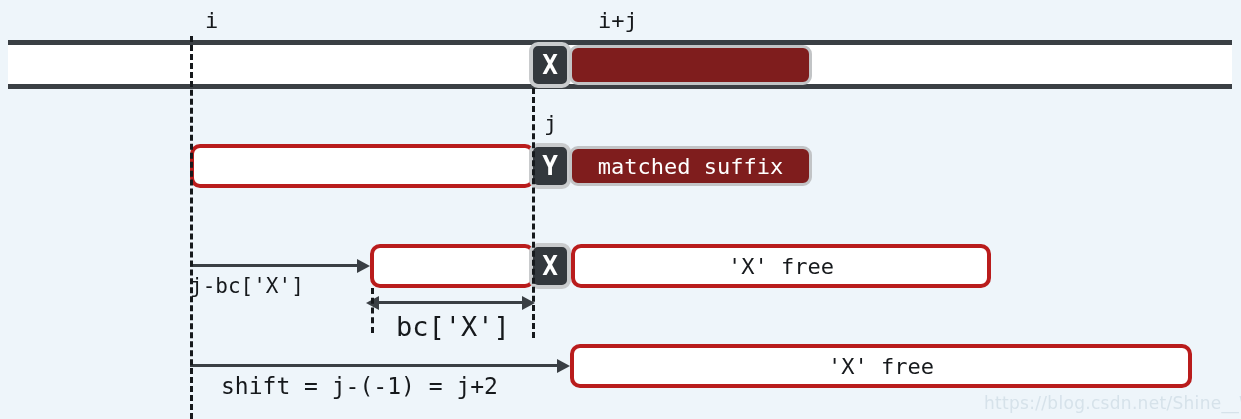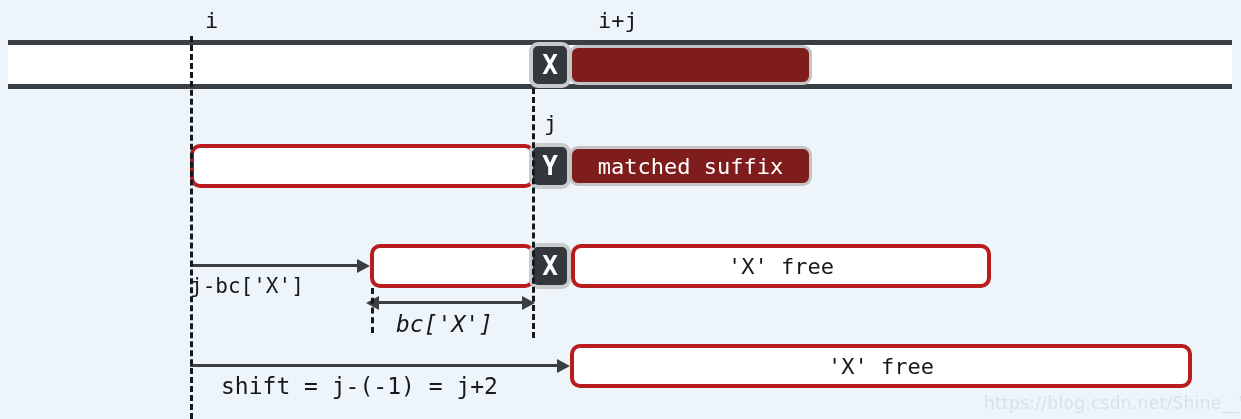--- a/index.html
+++ b/index.html
@@ -145,21 +145,21 @@
 
   <div class="pbox" style="left:370px; top:244px; width:165px; height:44px;"></div>
 
   <div class="charcell" style="left:529px; top:243px; width:42px; height:46px; font-size:26px;">X</div>
 
   <div class="pbox" style="left:571px; top:244px; width:420px; height:44px; font-size:22px;">'X' free</div>
 
   <div class="arrow-line" style="left:372px; top:301px; width:158px;"></div>
   <div class="arrow-head-l" style="left:366px; top:296px;"></div>
   <div class="arrow-head-r" style="left:522px; top:296px;"></div>
-  <div class="lbl" style="left:396px; top:313px; font-size:23px;font-style:italic;">bc['X']</div>
+  <div class="lbl" style="left:396px; top:313px; font-size:27px;">bc['X']</div>
 
   <div class="arrow-line" style="left:190px; top:364px; width:368px;"></div>
   <div class="arrow-head-r" style="left:557px; top:359px;"></div>
   <div class="lbl" style="left:221px; top:375px; font-size:23px;">shift = j-(-1) = j+2</div>
 
   <div class="pbox" style="left:570px; top:344px; width:622px; height:44px; font-size:22px;">'X' free</div>
 
   <div class="vdash" style="left:190px; top:36px; height:383px;"></div>
   <div class="vdash" style="left:532px; top:88px; height:250px;"></div>
   <div class="vdash" style="left:371px; top:288px; height:45px;"></div>

